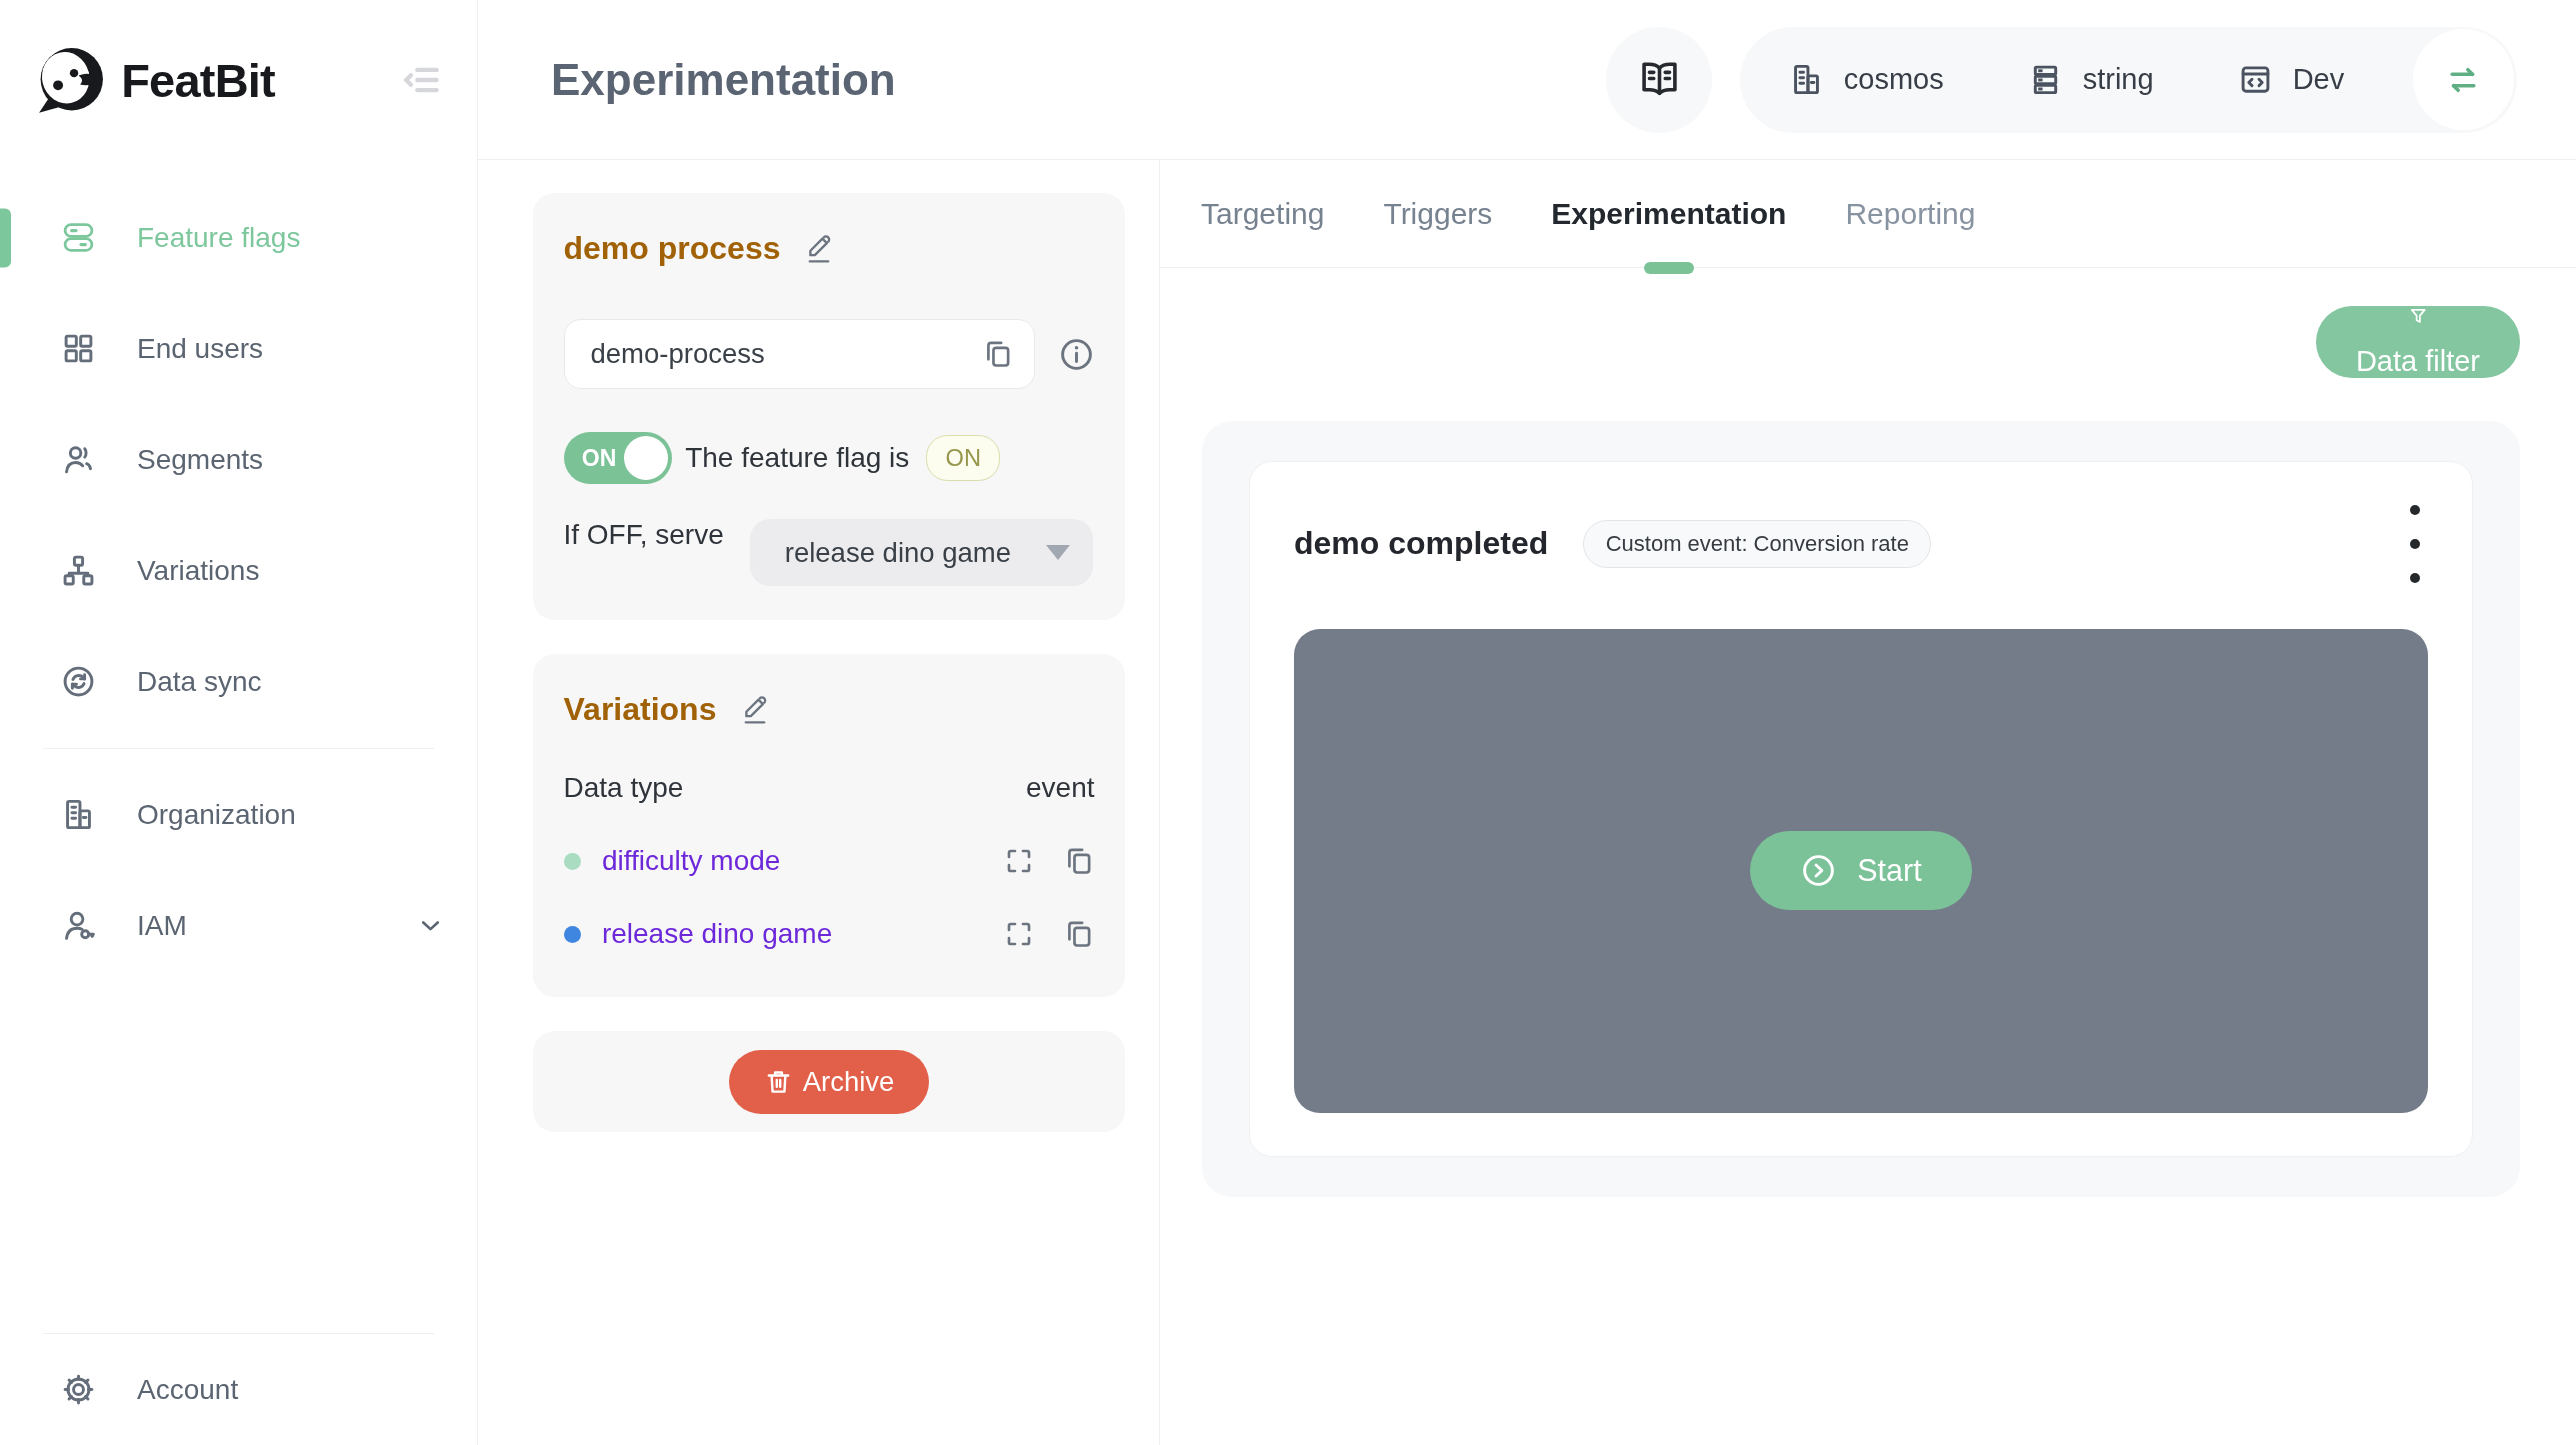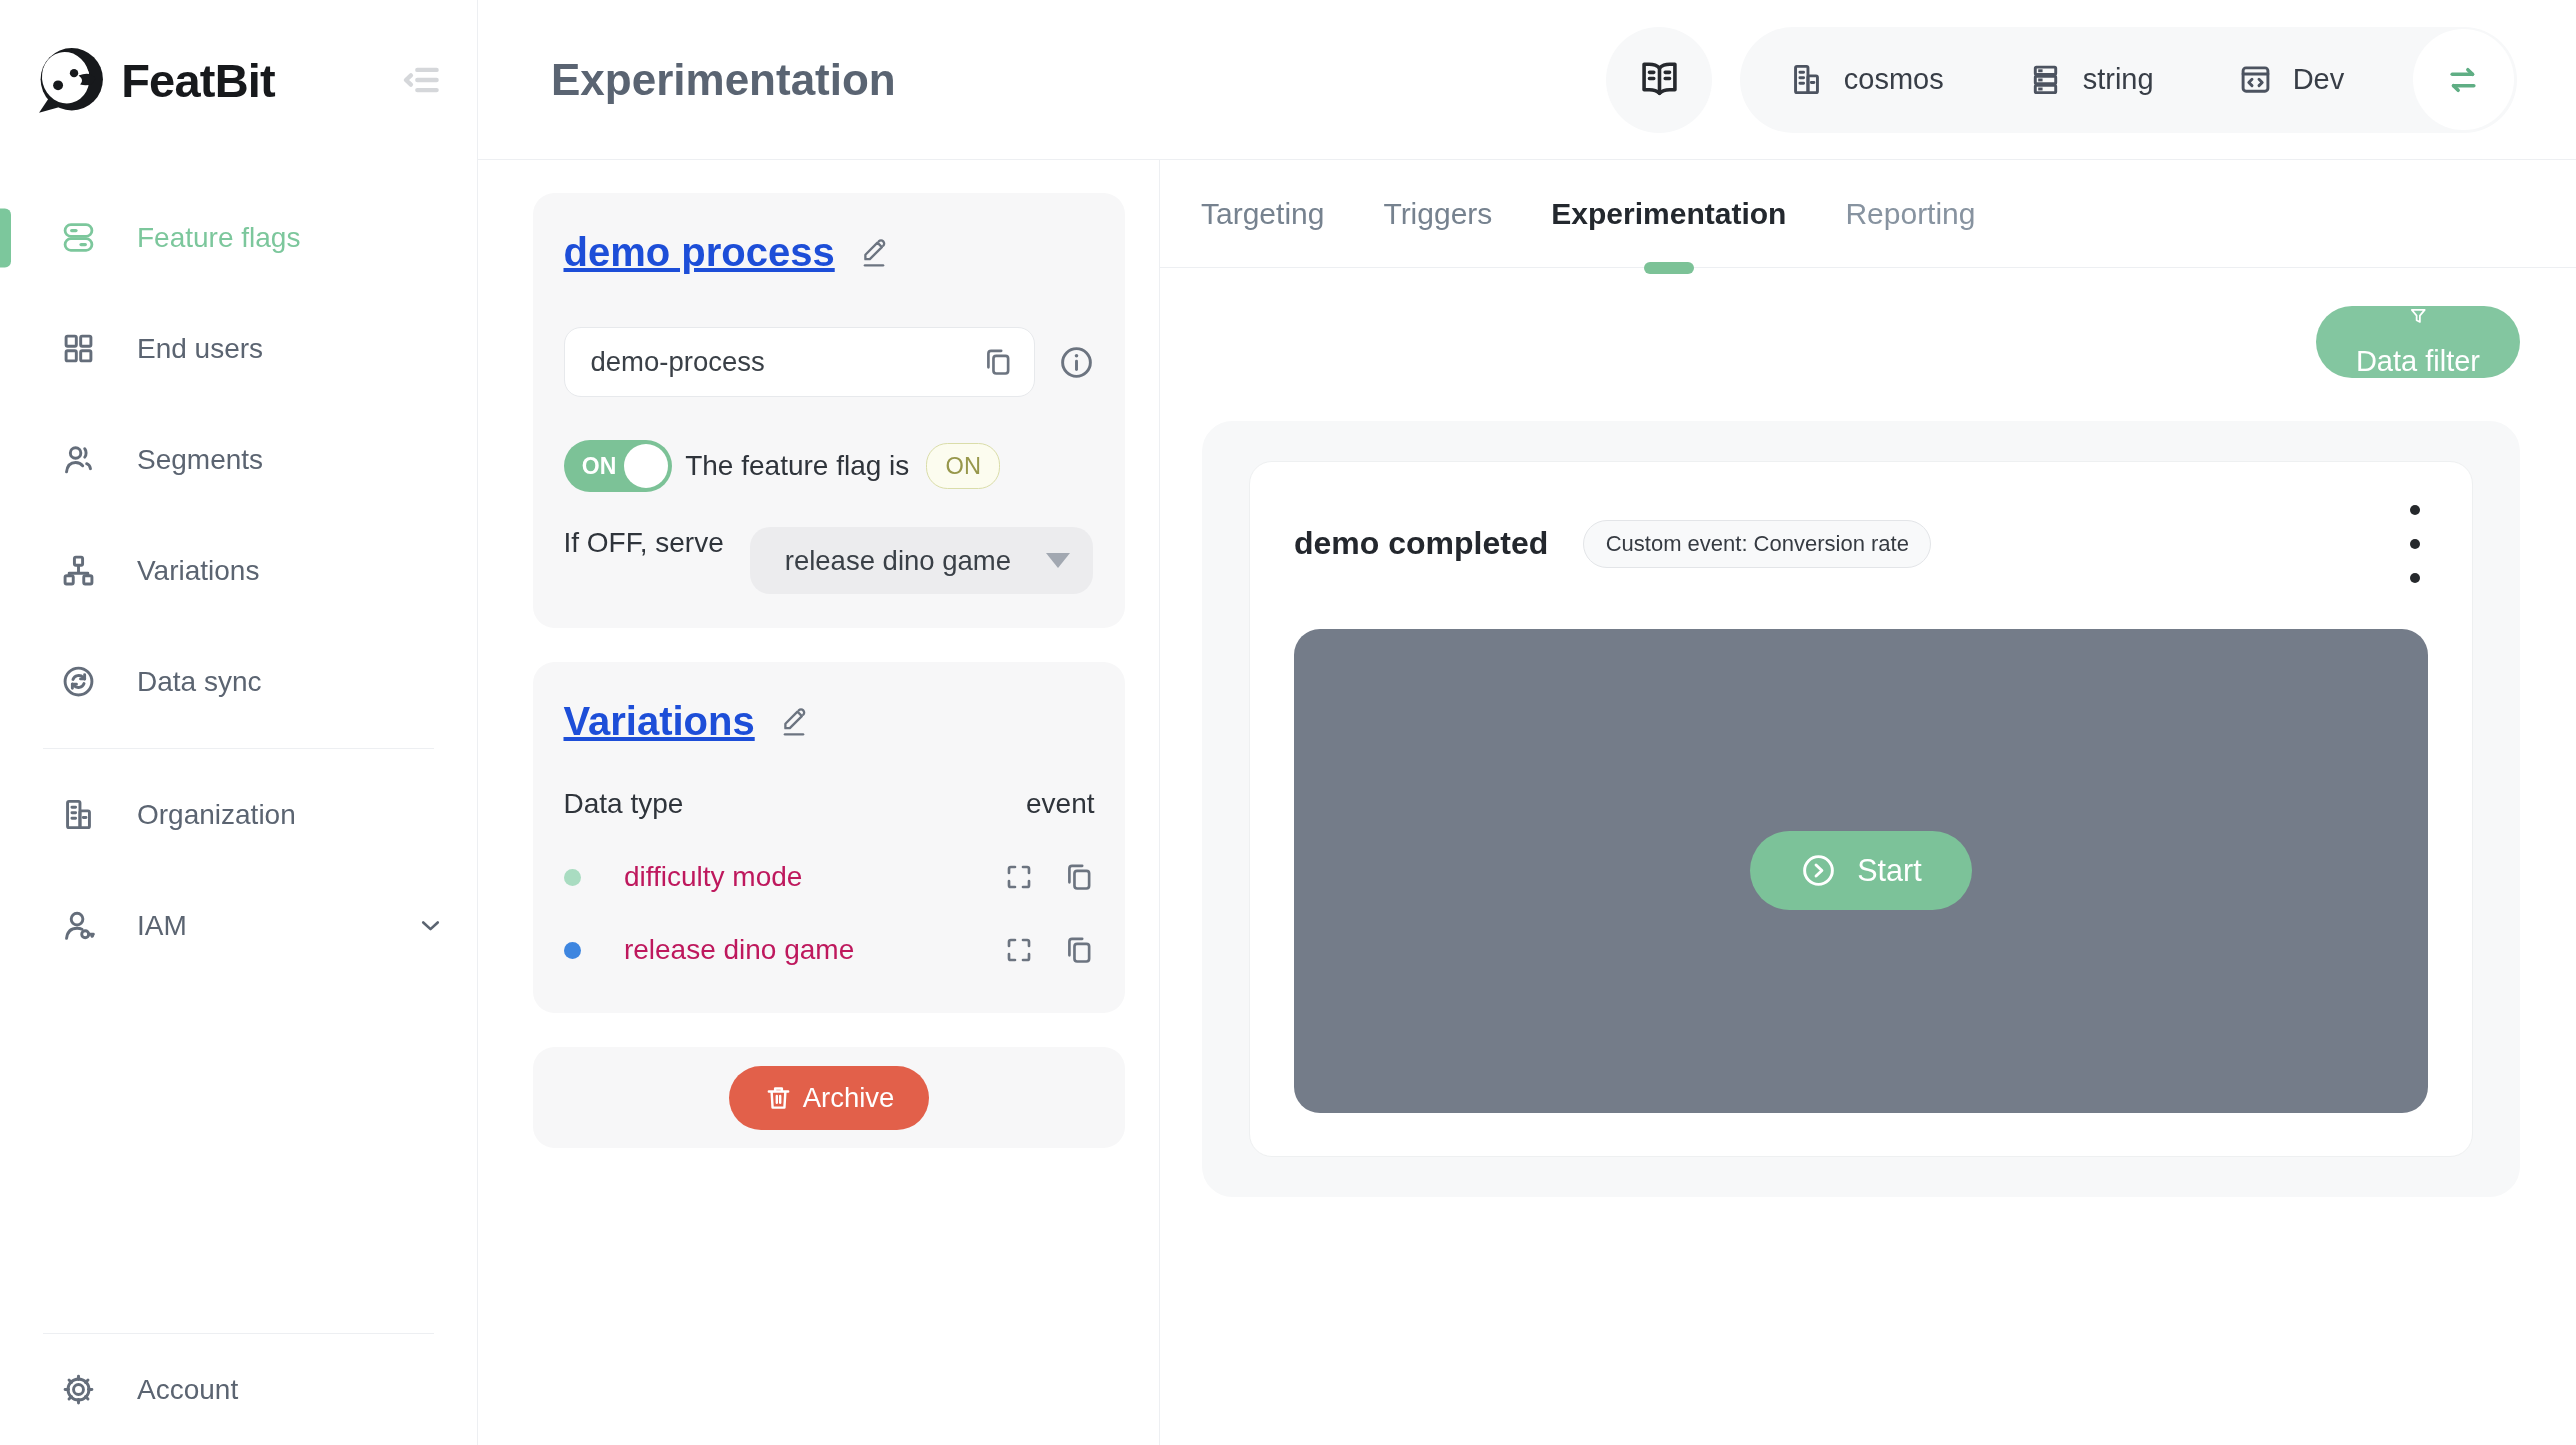--- a/index.html
+++ b/index.html
@@ -49,21 +49,21 @@
 
   
   .main-body { flex:1; display:flex; min-height:0; }
   .flag-col { width:682px; flex-shrink:0; border-right:1.5px solid #edeff2; padding:33px 34px 0 55px; }
   .card { background:#f7f7f8; border-radius:21.4px; }
   .card1 { padding:37px 30.5px 34px; }
   .card2 { margin-top:34px; padding:37px 30.5px 47px; }
   .card3 { margin-top:34px; height:101px; display:flex; align-items:center; justify-content:center; }
 
   .panel-title-row { display:flex; align-items:center; gap:23px; }
-  .panel-title { font-size:40px; font-weight:700; color:#1d4ed8;text-decoration:underline; }
+  .panel-title { font-size:32px; font-weight:700; color:#a16207; }
   .edit-btn { width:32px; height:32px; color:#6c7480; cursor:pointer; }
   .edit-btn svg { width:100%; height:100%; }
 
   .key-row { margin-top:52px; display:flex; align-items:center; gap:23px; }
   .key-input { flex:1; height:70px; background:#fff; border:1.5px solid #e7e9ec; border-radius:17px; display:flex; align-items:center; padding:0 20px 0 26px; font-size:27.5px; color:#3a4047; }
   .copy-btn { margin-left:auto; width:32px; height:32px; color:#6c7480; cursor:pointer; flex-shrink:0; }
   .copy-btn svg, .info-btn svg { width:100%; height:100%; }
   .info-btn { width:37px; height:37px; color:#6c7480; cursor:pointer; flex-shrink:0; }
 
   .toggle-row { margin-top:43px; display:flex; align-items:center; }
@@ -71,21 +71,21 @@
   .toggle-knob { position:absolute; right:3.8px; top:3.8px; width:44px; height:44px; border-radius:50%; background:#fff; }
   .status-text { margin-left:13.7px; font-size:28px; color:#2f343b; }
   .on-badge { margin-left:17px; background:#fcfcef; border:1.5px solid #dadda9; color:#97974b; border-radius:21.4px; font-size:23.6px; padding:8.4px 18.3px; }
 
   .ifoff-row { margin-top:35px; display:flex; align-items:flex-start; }
   .ifoff-label { font-size:28px; color:#2f343b; }
   .select { margin-left:26px; width:343px; height:67px; background:#ececee; border-radius:20px; display:flex; align-items:center; justify-content:space-between; padding:0 23px 0 35px; font-size:27.5px; color:#3a4047; cursor:pointer; }
   .caret-down { width:0; height:0; border-left:12.2px solid transparent; border-right:12.2px solid transparent; border-top:15.3px solid #a2a8b1; }
 
   .dtype-row { margin-top:44px; display:flex; justify-content:space-between; font-size:28px; color:#2f343b; }
-  .var-row { margin-top:41px; display:flex; align-items:center; font-size:28px; color:#be185d;gap:22px; }
+  .var-row { margin-top:41px; display:flex; align-items:center; font-size:28px; color:#6d28d9; }
   .var-dot { width:17px; height:17px; border-radius:50%; margin-right:21.4px; flex-shrink:0; }
   .var-actions { margin-left:auto; display:flex; align-items:center; gap:27.5px; color:#6c7480; }
   .var-actions .vicon { width:32px; height:32px; cursor:pointer; }
   .var-actions .vicon svg { width:100%; height:100%; display:block; }
 
   .archive-btn { background:#e2604a; color:#fff; height:64px; border:none; border-radius:32px; padding:0 35px; display:flex; align-items:center; gap:10px; font-size:27.5px; font-family:inherit; cursor:pointer; }
   .archive-btn svg { width:29px; height:29px; }
 
   
   .content-col { flex:1; display:flex; flex-direction:column; min-width:0; }

